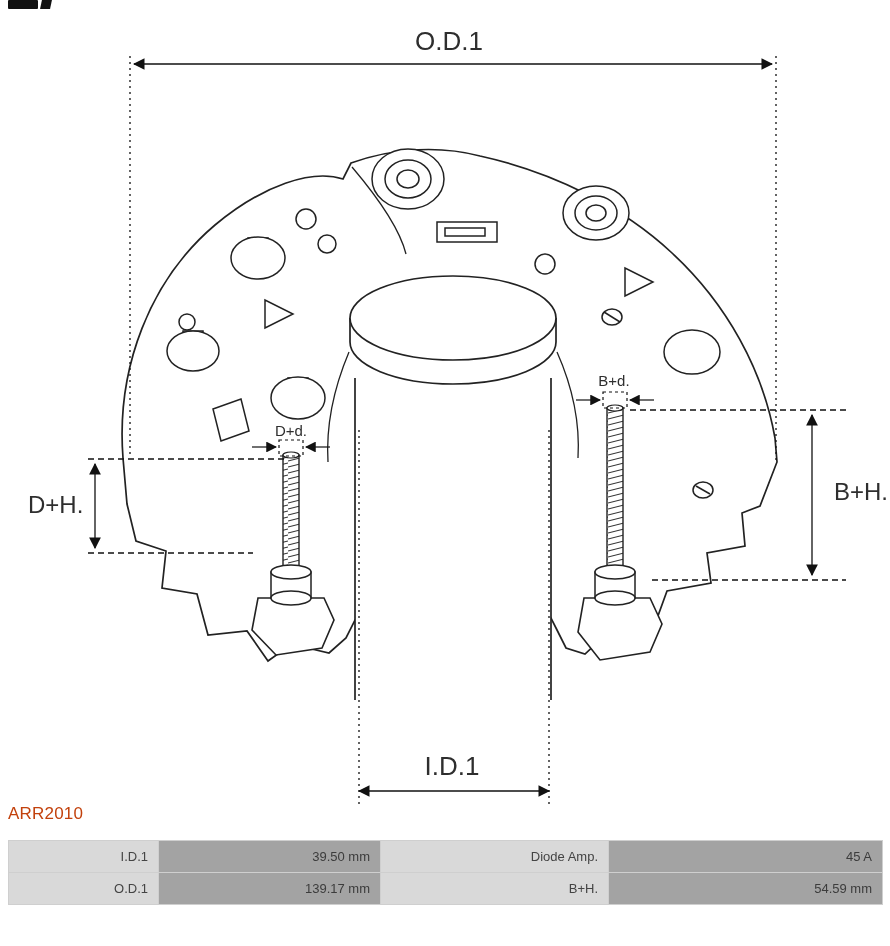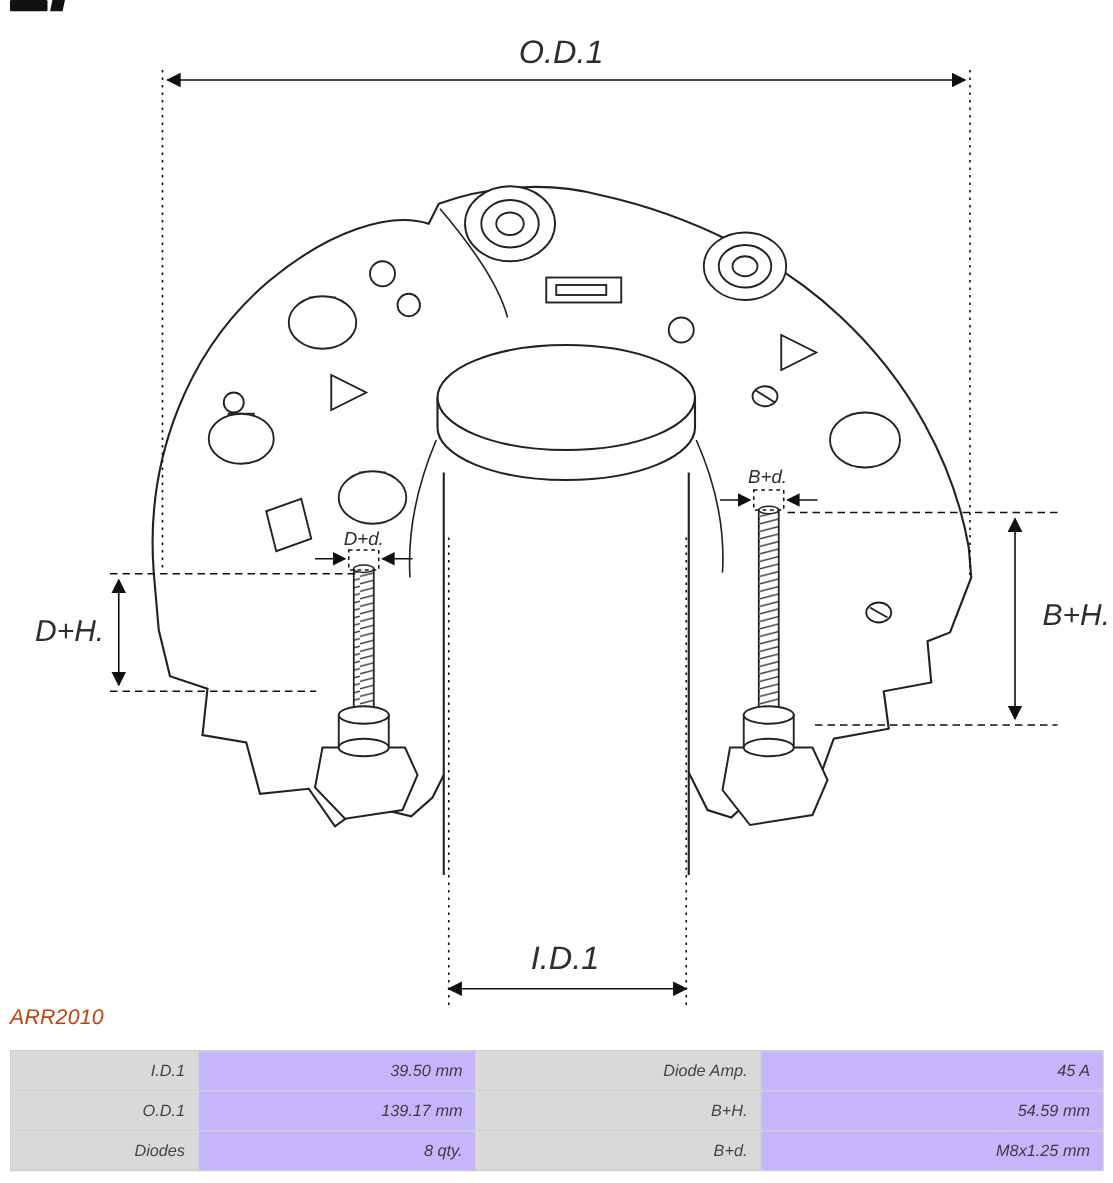--- a/index.html
+++ b/index.html
@@ -2,21 +2,20 @@
 <html><head>
 <meta charset="utf-8">
 <style>
   html,body{margin:0;padding:0;background:#ffffff;}
   .page{
     position:relative;
     width:890px;height:946px;
     background:#ffffff;
     font-family:"Liberation Sans", sans-serif;
     overflow:hidden;
-    font-style:italic;
   }
   .brand-logo{
     position:absolute;top:0;left:8px;width:44px;height:10px;
   }
   .brand-logo .bar{position:absolute;top:0;left:0;width:30px;height:9px;background:#111;border-radius:1px;}
   .brand-logo .sq{position:absolute;top:0;left:33px;width:10px;height:9px;background:#111;transform:skewX(-12deg);}
   .drawing-wrap{position:absolute;top:0;left:0;width:890px;height:806px;}
   .part-number{
     position:absolute;left:8px;top:804px;
     color:#c2410c;font-size:17px;letter-spacing:0.2px;
@@ -28,21 +27,21 @@
     table-layout:fixed;
   }
   table.spec-table td{
     border:1px solid #cfcfcf;
     padding:8px 10px;
     text-align:right;
     white-space:nowrap;
     overflow:hidden;
   }
   td.cell-label{background:#d9d9d9;color:#444;}
-  td.cell-value{background:#c4b5fd;}
+  td.cell-value{background:#a3a3a3;}
   svg text{fill:#2e2e2e;}
   .dim-big{font-size:26px;}
   .dim-mid{font-size:24px;}
   .dim-small{font-size:15px;}
 </style>
 </head>
 <body>
 
 <div class="page">
 
@@ -207,22 +206,16 @@
         <td class="cell-value">39.50 mm</td>
         <td class="cell-label">Diode Amp.</td>
         <td class="cell-value">45 A</td>
       </tr>
       <tr>
         <td class="cell-label">O.D.1</td>
         <td class="cell-value">139.17 mm</td>
         <td class="cell-label">B+H.</td>
         <td class="cell-value">54.59 mm</td>
       </tr>
-      <tr>
-        <td class="cell-label">Diodes</td>
-        <td class="cell-value">8 qty.</td>
-        <td class="cell-label">B+d.</td>
-        <td class="cell-value">M8x1.25 mm</td>
-      </tr>
     </tbody>
   </table>
 
 </div>
 
 </body></html>

